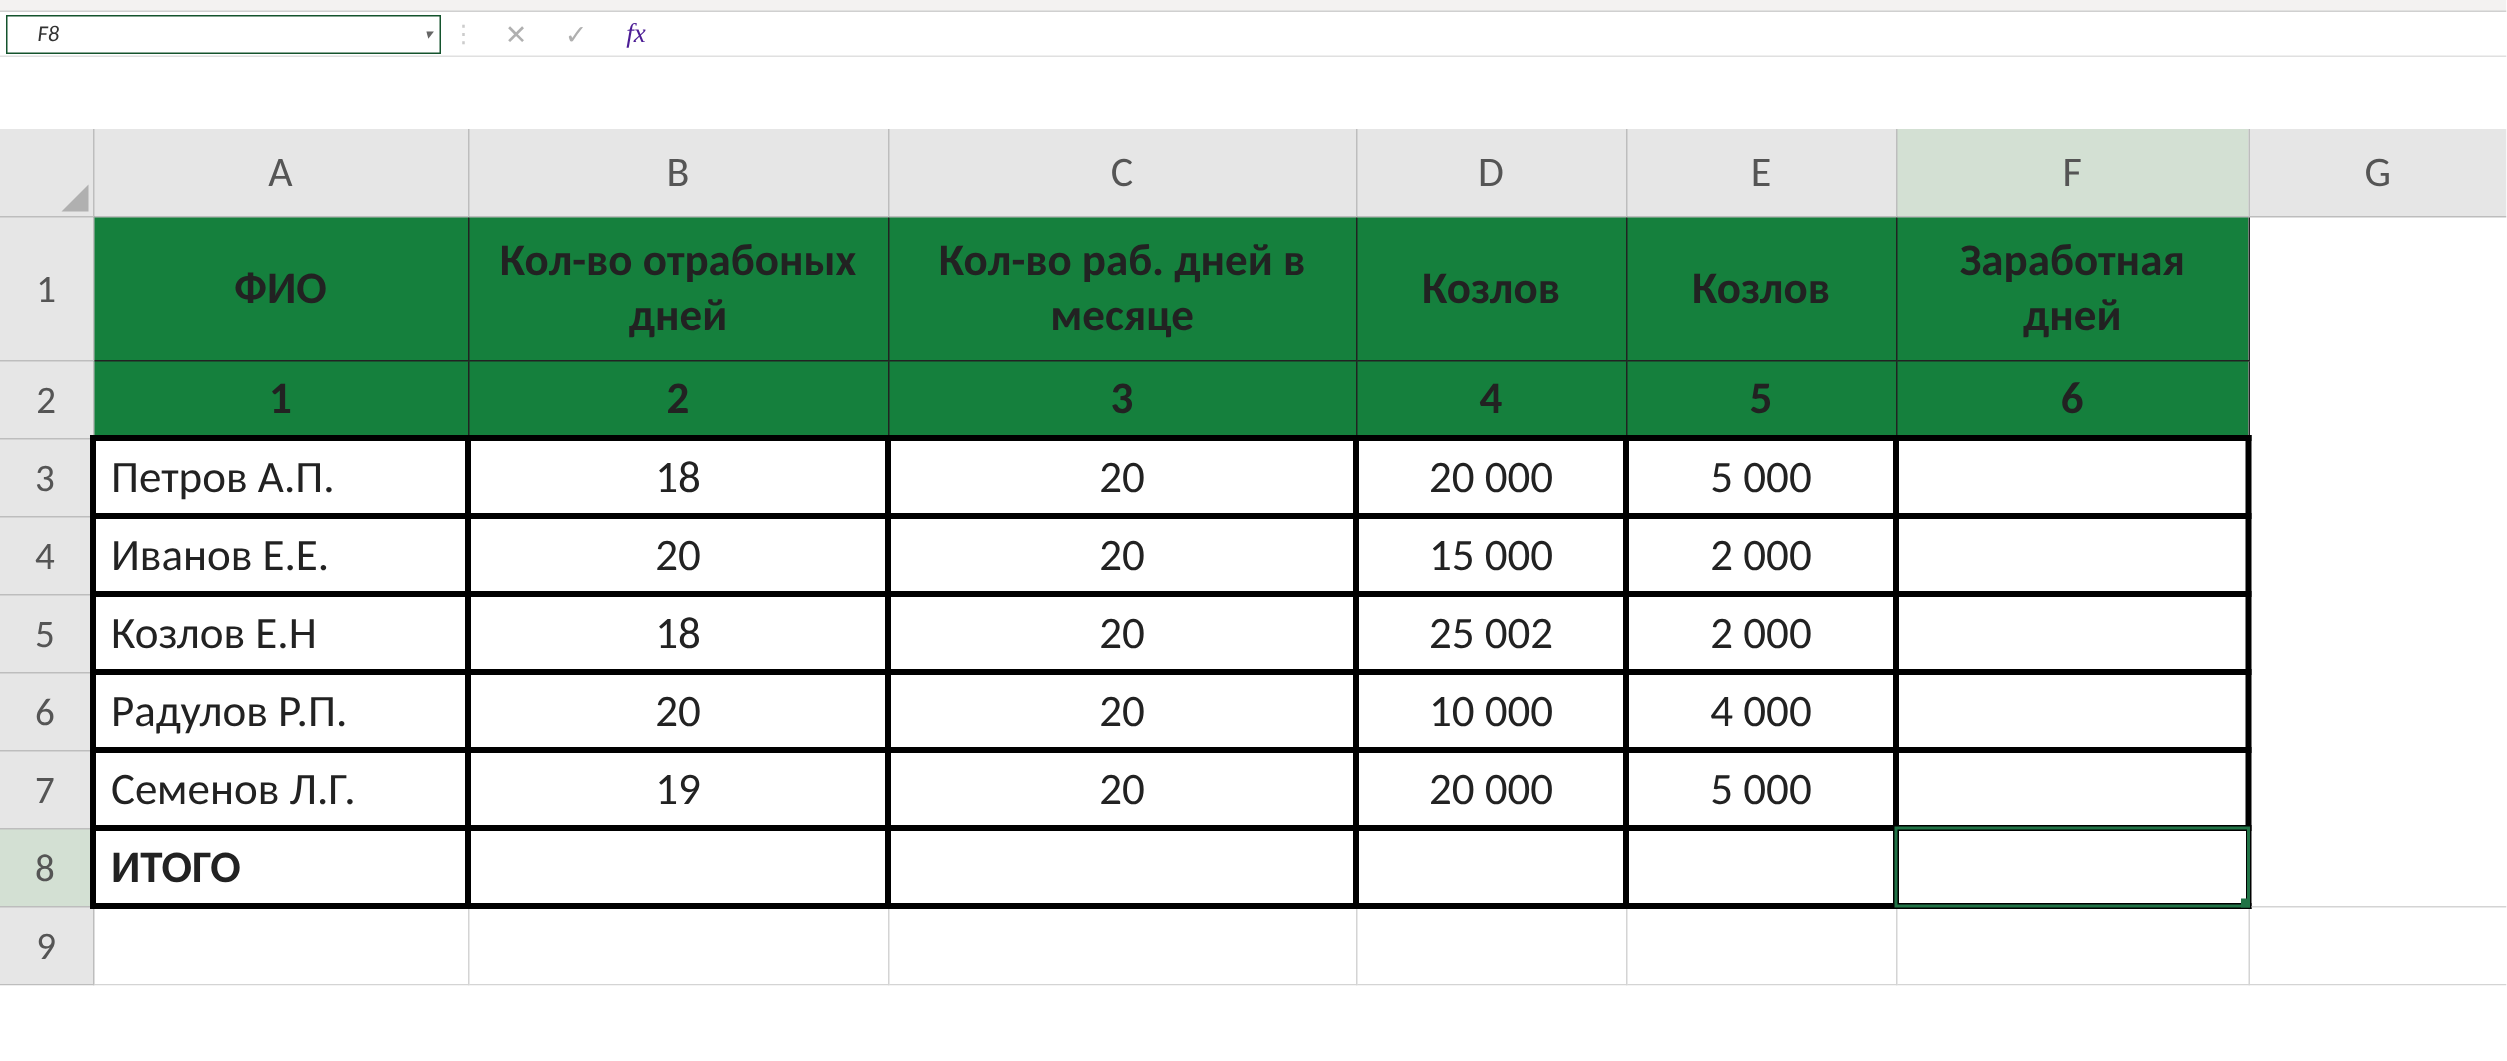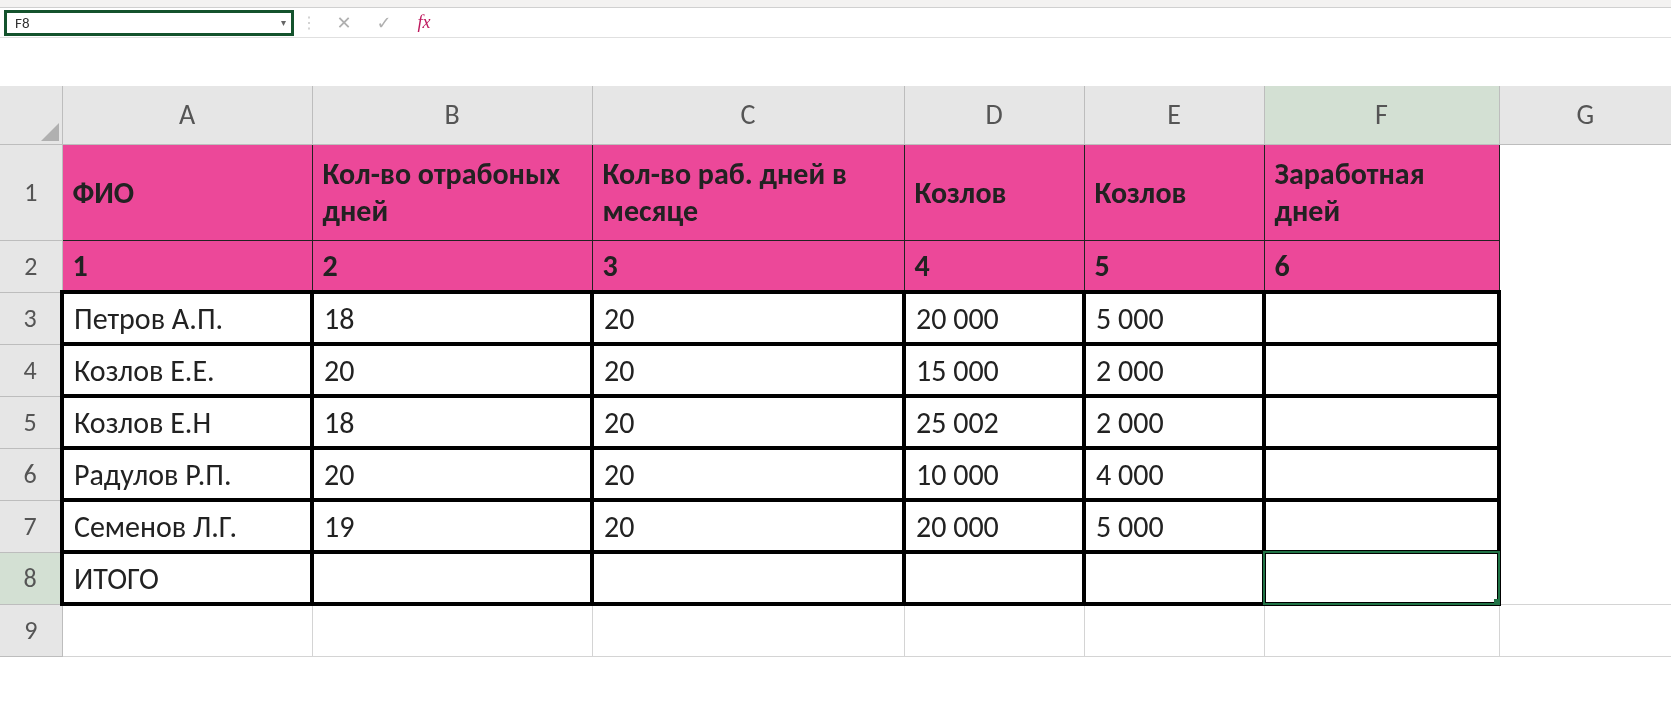--- a/index.html
+++ b/index.html
@@ -19,28 +19,29 @@
     height: 30px;
     background: #ffffff;
     display: flex;
     align-items: center;
     border-bottom: 1px solid #e0e0e0;
   }
   .name-box {
     width: 290px;
     height: 26px;
     margin-left: 4px;
-    border: 3px solid #14532d;
+    border: 1px solid #14532d;
     background: #ffffff;
     display: flex;
     align-items: center;
-    padding: 0 8px;
+    padding: 0 20px;
     font-size: 15px;
     color: #333;
     position: relative;
+    font-style: italic;
   }
   .name-box-dd {
     position: absolute;
     right: 5px;
     font-size: 10px;
     color: #666;
   }
   .fb-sep {
     width: 30px;
     display:flex;
@@ -52,21 +53,21 @@
     display: flex;
     align-items: center;
     justify-content: space-around;
     color: #b0b0b0;
     font-size: 18px;
   }
   .fb-btn { width: 30px; text-align:center; }
   .fx {
     font-style: italic;
     font-family: 'Times New Roman', serif;
-    color: #be185d;
+    color: #4c1d95;
   }
   .formula-input {
     flex: 1;
     height: 26px;
     border: none;
     outline: none;
     font-size: 15px;
     padding: 0 6px;
     background:#fff;
   }
@@ -122,29 +123,29 @@
   td.cell {
     border: 1px solid #d4d4d4;
     font-size: 30px;
     padding: 2px 10px;
     height: 52px;
     vertical-align: middle;
     background: #ffffff;
     color: #222;
   }
   td.hdr {
-    background: #ec4899;
+    background: #15803d;
     font-weight: bold;
-    text-align: left;
+    text-align: center;
     border: 1px solid #222;
   }
   td.data-b { border: 4px solid #000000; }
   td.c-left { text-align: left; }
-  td.c-center { }
-  .bold { font-weight: normal; margin-left: 20px; }
+  td.c-center { text-align: center; }
+  .bold { font-weight: bold; margin-left: 20px; }
   .col-A { width: 250px; }
   .col-B { width: 280px; }
   .col-C { width: 312px; }
   .col-D { width: 180px; }
   .col-E { width: 180px; }
   .col-F { width: 235px; }
   .col-G { width: 172px; }
   .row-tall th.row-h, .row-tall td.cell { height: 96px; }
   .selected-cell {
     outline: 2px solid #217346;
@@ -224,21 +225,21 @@
     <td class="cell data-b c-left">Петров А.П.</td>
     <td class="cell data-b c-center">18</td>
     <td class="cell data-b c-center">20</td>
     <td class="cell data-b c-center">20 000</td>
     <td class="cell data-b c-center">5 000</td>
     <td class="cell data-b c-center"></td>
     <td class="cell" style="border:none;border-left:1px solid #222"></td>
   </tr>
   <tr>
     <th class="row-h">4</th>
-    <td class="cell data-b c-left">Козлов Е.Е.</td>
+    <td class="cell data-b c-left">Иванов Е.Е.</td>
     <td class="cell data-b c-center">20</td>
     <td class="cell data-b c-center">20</td>
     <td class="cell data-b c-center">15 000</td>
     <td class="cell data-b c-center">2 000</td>
     <td class="cell data-b c-center"></td>
     <td class="cell" style="border:none;border-left:1px solid #222"></td>
   </tr>
   <tr>
     <th class="row-h">5</th>
     <td class="cell data-b c-left">Козлов Е.Н</td>

